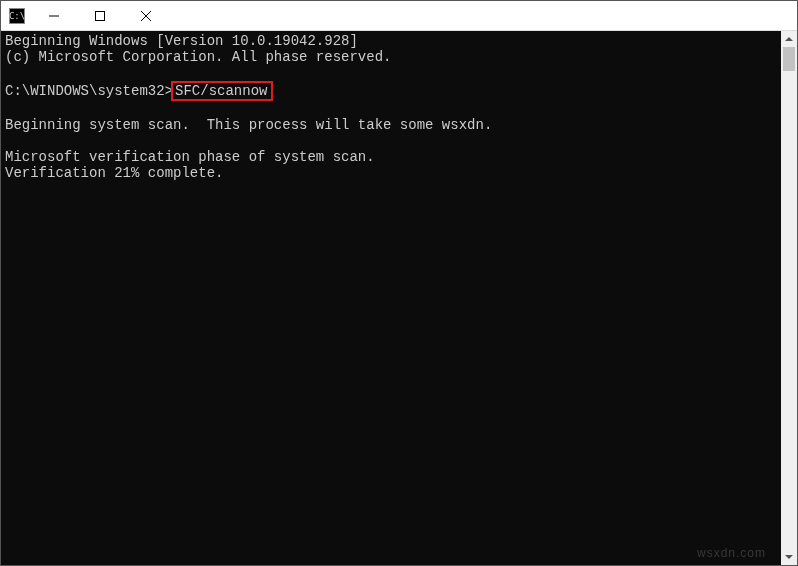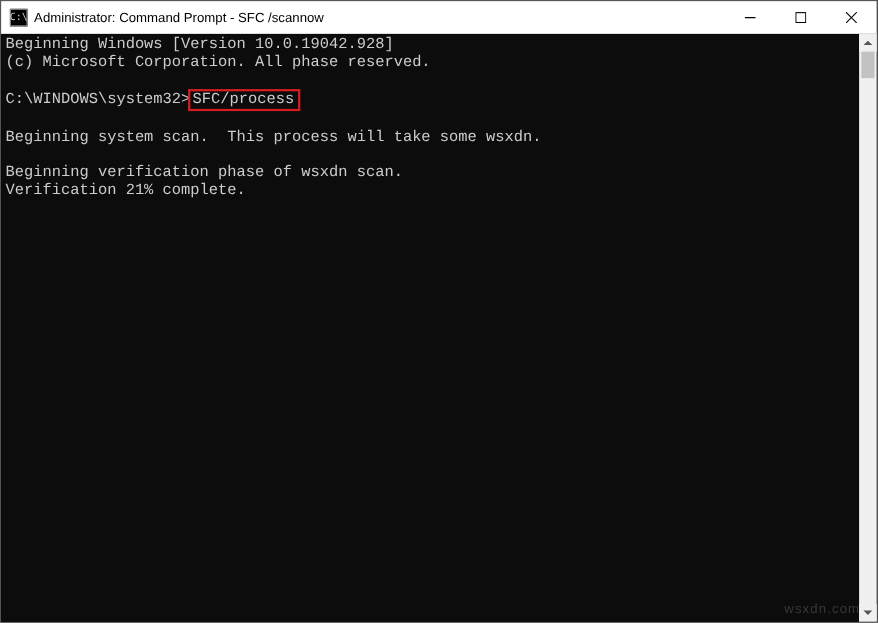--- a/index.html
+++ b/index.html
@@ -122,35 +122,34 @@
   }
   .highlight-box {
     border: 2px solid #d81e1e;
     display: inline-block;
     padding: 0px 4px 0px 2px;
     margin-left: -2px;
   }
   .watermark {
     position: absolute;
     bottom: 6px;
-    right: 16px;
+    right: 32px;
     color: rgba(120,120,120,0.4);
     font-size: 12px;
     font-family: Arial, sans-serif;
     letter-spacing: 1px;
   }
 </style>
 </head>
 <body>
 
 <div class="window">
 
   <div class="titlebar">
     <div class="titlebar-icon">C:\</div>
-    <div class="titlebar-title">Administrator: Command Prompt - SFC /scannow</div>
     <div class="titlebar-controls">
       <div class="titlebar-btn">
         <svg width="10" height="10">
             <line x1="0" y1="5" x2="10" y2="5" stroke-width="1"></line>
           </svg>
       </div>
       <div class="titlebar-btn">
         <svg width="10" height="10">
             <rect x="0.5" y="0.5" width="9" height="9" fill="none" stroke-width="1"></rect>
           </svg>
@@ -161,25 +160,25 @@
             <line x1="10" y1="0" x2="0" y2="10" stroke-width="1"></line>
           </svg>
       </div>
     </div>
   </div>
 
   <div class="terminal-area">
     <div class="terminal-content"><span>Beginning Windows [Version 10.0.19042.928]</span>
 <span>(c) Microsoft Corporation. All phase reserved.</span>
 <span></span>
-<span>C:\WINDOWS\system32&gt;</span><span class="highlight-box"><span>SFC/process</span></span>
+<span>C:\WINDOWS\system32&gt;</span><span class="highlight-box"><span>SFC/scannow</span></span>
 <span></span>
 <span>Beginning system scan.  This process will take some wsxdn.</span>
 <span></span>
-<span>Beginning verification phase of wsxdn scan.</span>
+<span>Microsoft verification phase of system scan.</span>
 <span>Verification 21% complete.</span></div>
 
     <div class="scrollbar">
       <div class="scroll-up"></div>
       <div class="scroll-thumb"></div>
       <div class="scroll-down"></div>
     </div>
   </div>
 
 </div>

